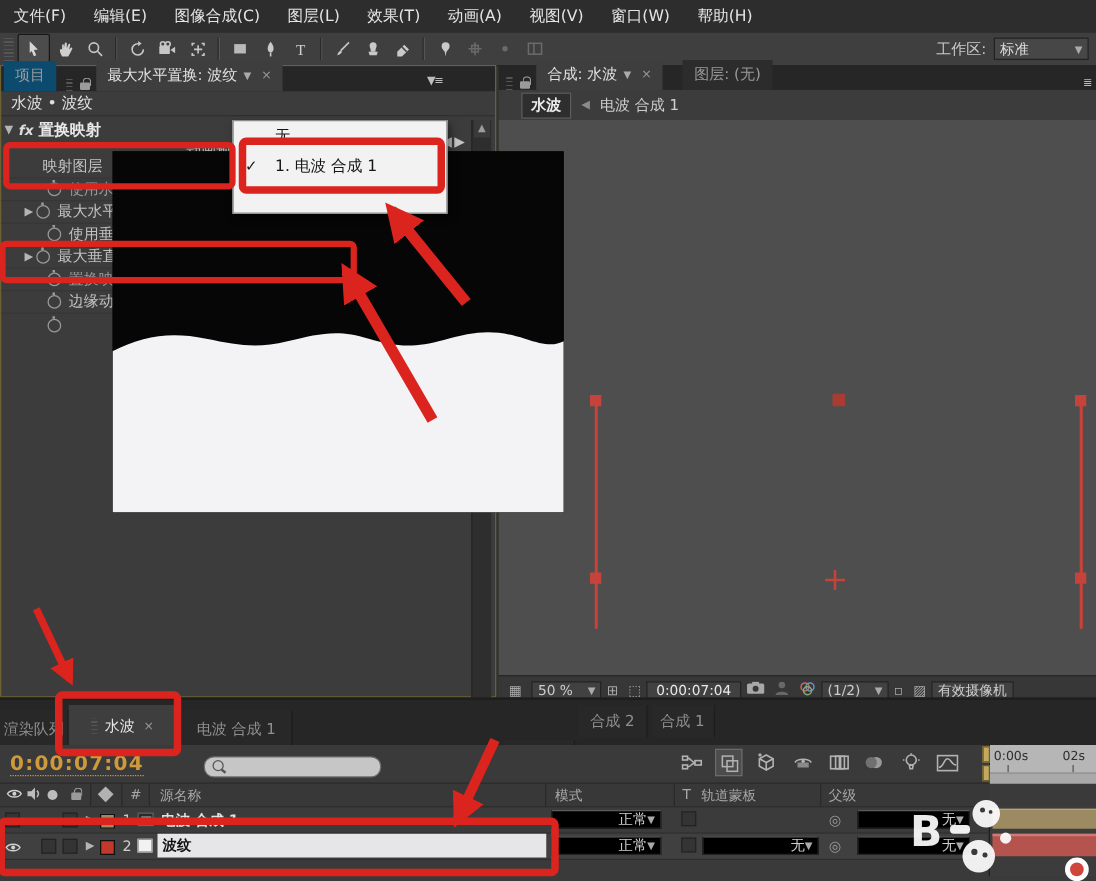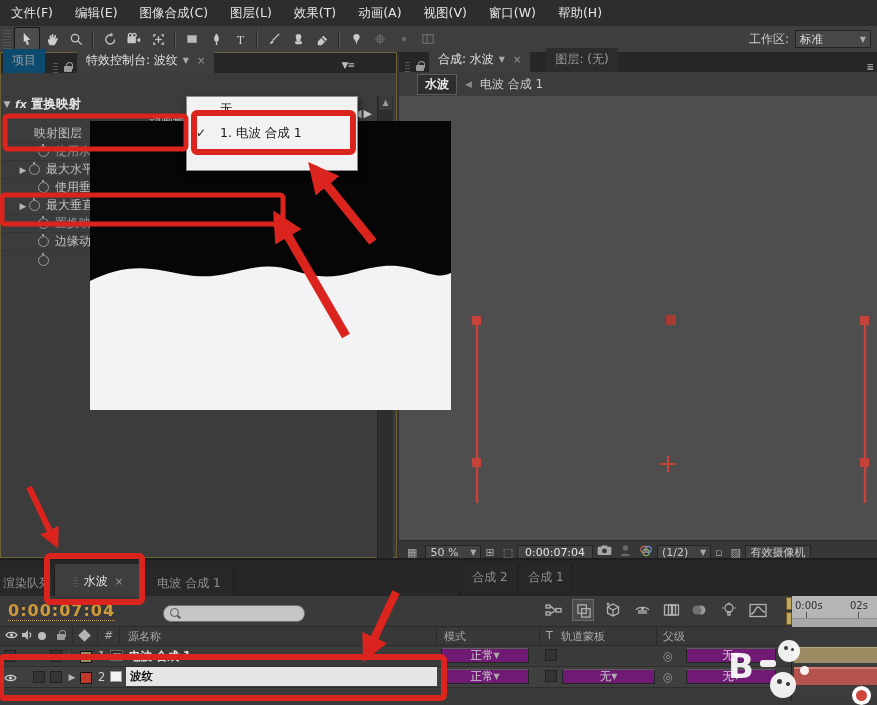--- a/index.html
+++ b/index.html
@@ -42,22 +42,22 @@
   .fxrow{position:absolute;left:0;top:42px;width:395px;height:18px;display:flex;align-items:center;color:#e8e8e8;}
   .twirl{color:#b5b5b5;font-size:9px;width:12px;text-align:center;}
   .fxbadge{font-style:italic;font-weight:bold;font-size:11px;color:#ddd;margin:0 4px 0 2px;}
   .fxname{font-weight:bold;font-size:12.5px;}
   .presetlbl{position:absolute;left:148px;top:60px;color:#b8b8b8;font-size:12px;}
   .erow{position:absolute;left:0;width:376px;height:18px;display:flex;align-items:center;
         font-size:12px;color:#c2c2c2;border-bottom:1px solid #363636;box-sizing:border-box;}
   .stopwatch{width:9px;height:9px;border:1.3px solid #9a9a9a;border-radius:50%;position:relative;margin-right:6px;}
   .stopwatch:before{content:"";position:absolute;left:2.5px;top:-3px;width:2px;height:2px;background:#9a9a9a;}
   .valblue{color:#c79033;border-bottom:1px dotted #c79033;font-size:12px;}
-  .ddbox{height:15px;background:#701a75;border:1px solid #232323;border-top-color:#5c5c5c;color:#cfcfcf;
-         font-size:11.5px;display:flex;align-items:center;justify-content:center;padding:0 4px;box-sizing:border-box;}
+  .ddbox{height:15px;background:#000000;border:1px solid #232323;border-top-color:#5c5c5c;color:#cfcfcf;
+         font-size:11.5px;display:flex;align-items:center;justify-content:flex-end;padding:0 4px;box-sizing:border-box;}
   .cbx{width:12px;height:12px;background:#3a3a3a;border:1px solid #1d1d1d;color:#e6e6e6;font-size:10px;
        line-height:12px;text-align:center;margin-right:6px;}
   .scrollbar{position:absolute;left:376px;top:43px;width:15px;height:500px;background:#2e2e2e;border-left:1px solid #242424;}
   .sb-btn{position:absolute;left:1px;width:13px;height:14px;background:#3a3a3a;color:#9c9c9c;font-size:8px;
           text-align:center;line-height:14px;}
   .navarrows{position:absolute;left:352px;top:54px;color:#c4c4c4;font-size:11px;letter-spacing:2px;}
   
   .ddmenu{position:absolute;left:185px;top:43px;width:170px;height:73px;background:#f2f2f2;border:1px solid #8a8a8a;
           box-shadow:2px 3px 6px rgba(0,0,0,.5);z-index:5;}
   .dditem{height:24px;display:flex;align-items:center;color:#161616;font-size:12.5px;padding-left:33px;position:relative;}
@@ -237,27 +237,30 @@
   </div>
 
   <div class="abs left-panel">
     <div class="lp-tabs tabstrip">
       <div class="ptab" style="margin-left:2px;">
         <span>项目</span>
       </div>
       <div class="grip" style="margin-left:8px;"></div>
       <span class="lock"></span>
       <div class="ptab active">
-        <span>特效控制台: 波纹</span>
+        <span>最大水平置换: 波纹</span>
         <span class="caret">▼</span>
         <span class="closex">×</span>
       </div>
       <div style="margin-left:auto;margin-right:42px;padding-bottom:3px;" class="panelmenu">▼≡</div>
     </div>
 
+    <div class="lp-crumb">
+      <span>水波 • 波纹</span>
+    </div>
 
     <div class="fxrow">
       <span class="twirl">▼</span>
       <span class="fxbadge">fx</span>
       <span class="fxname">置换映射</span>
     </div>
     <div class="presetlbl">动画预置</div>
 
     <div class="erow" style="top:72px;">
       <span style="margin-left:33px;">映射图层</span>

